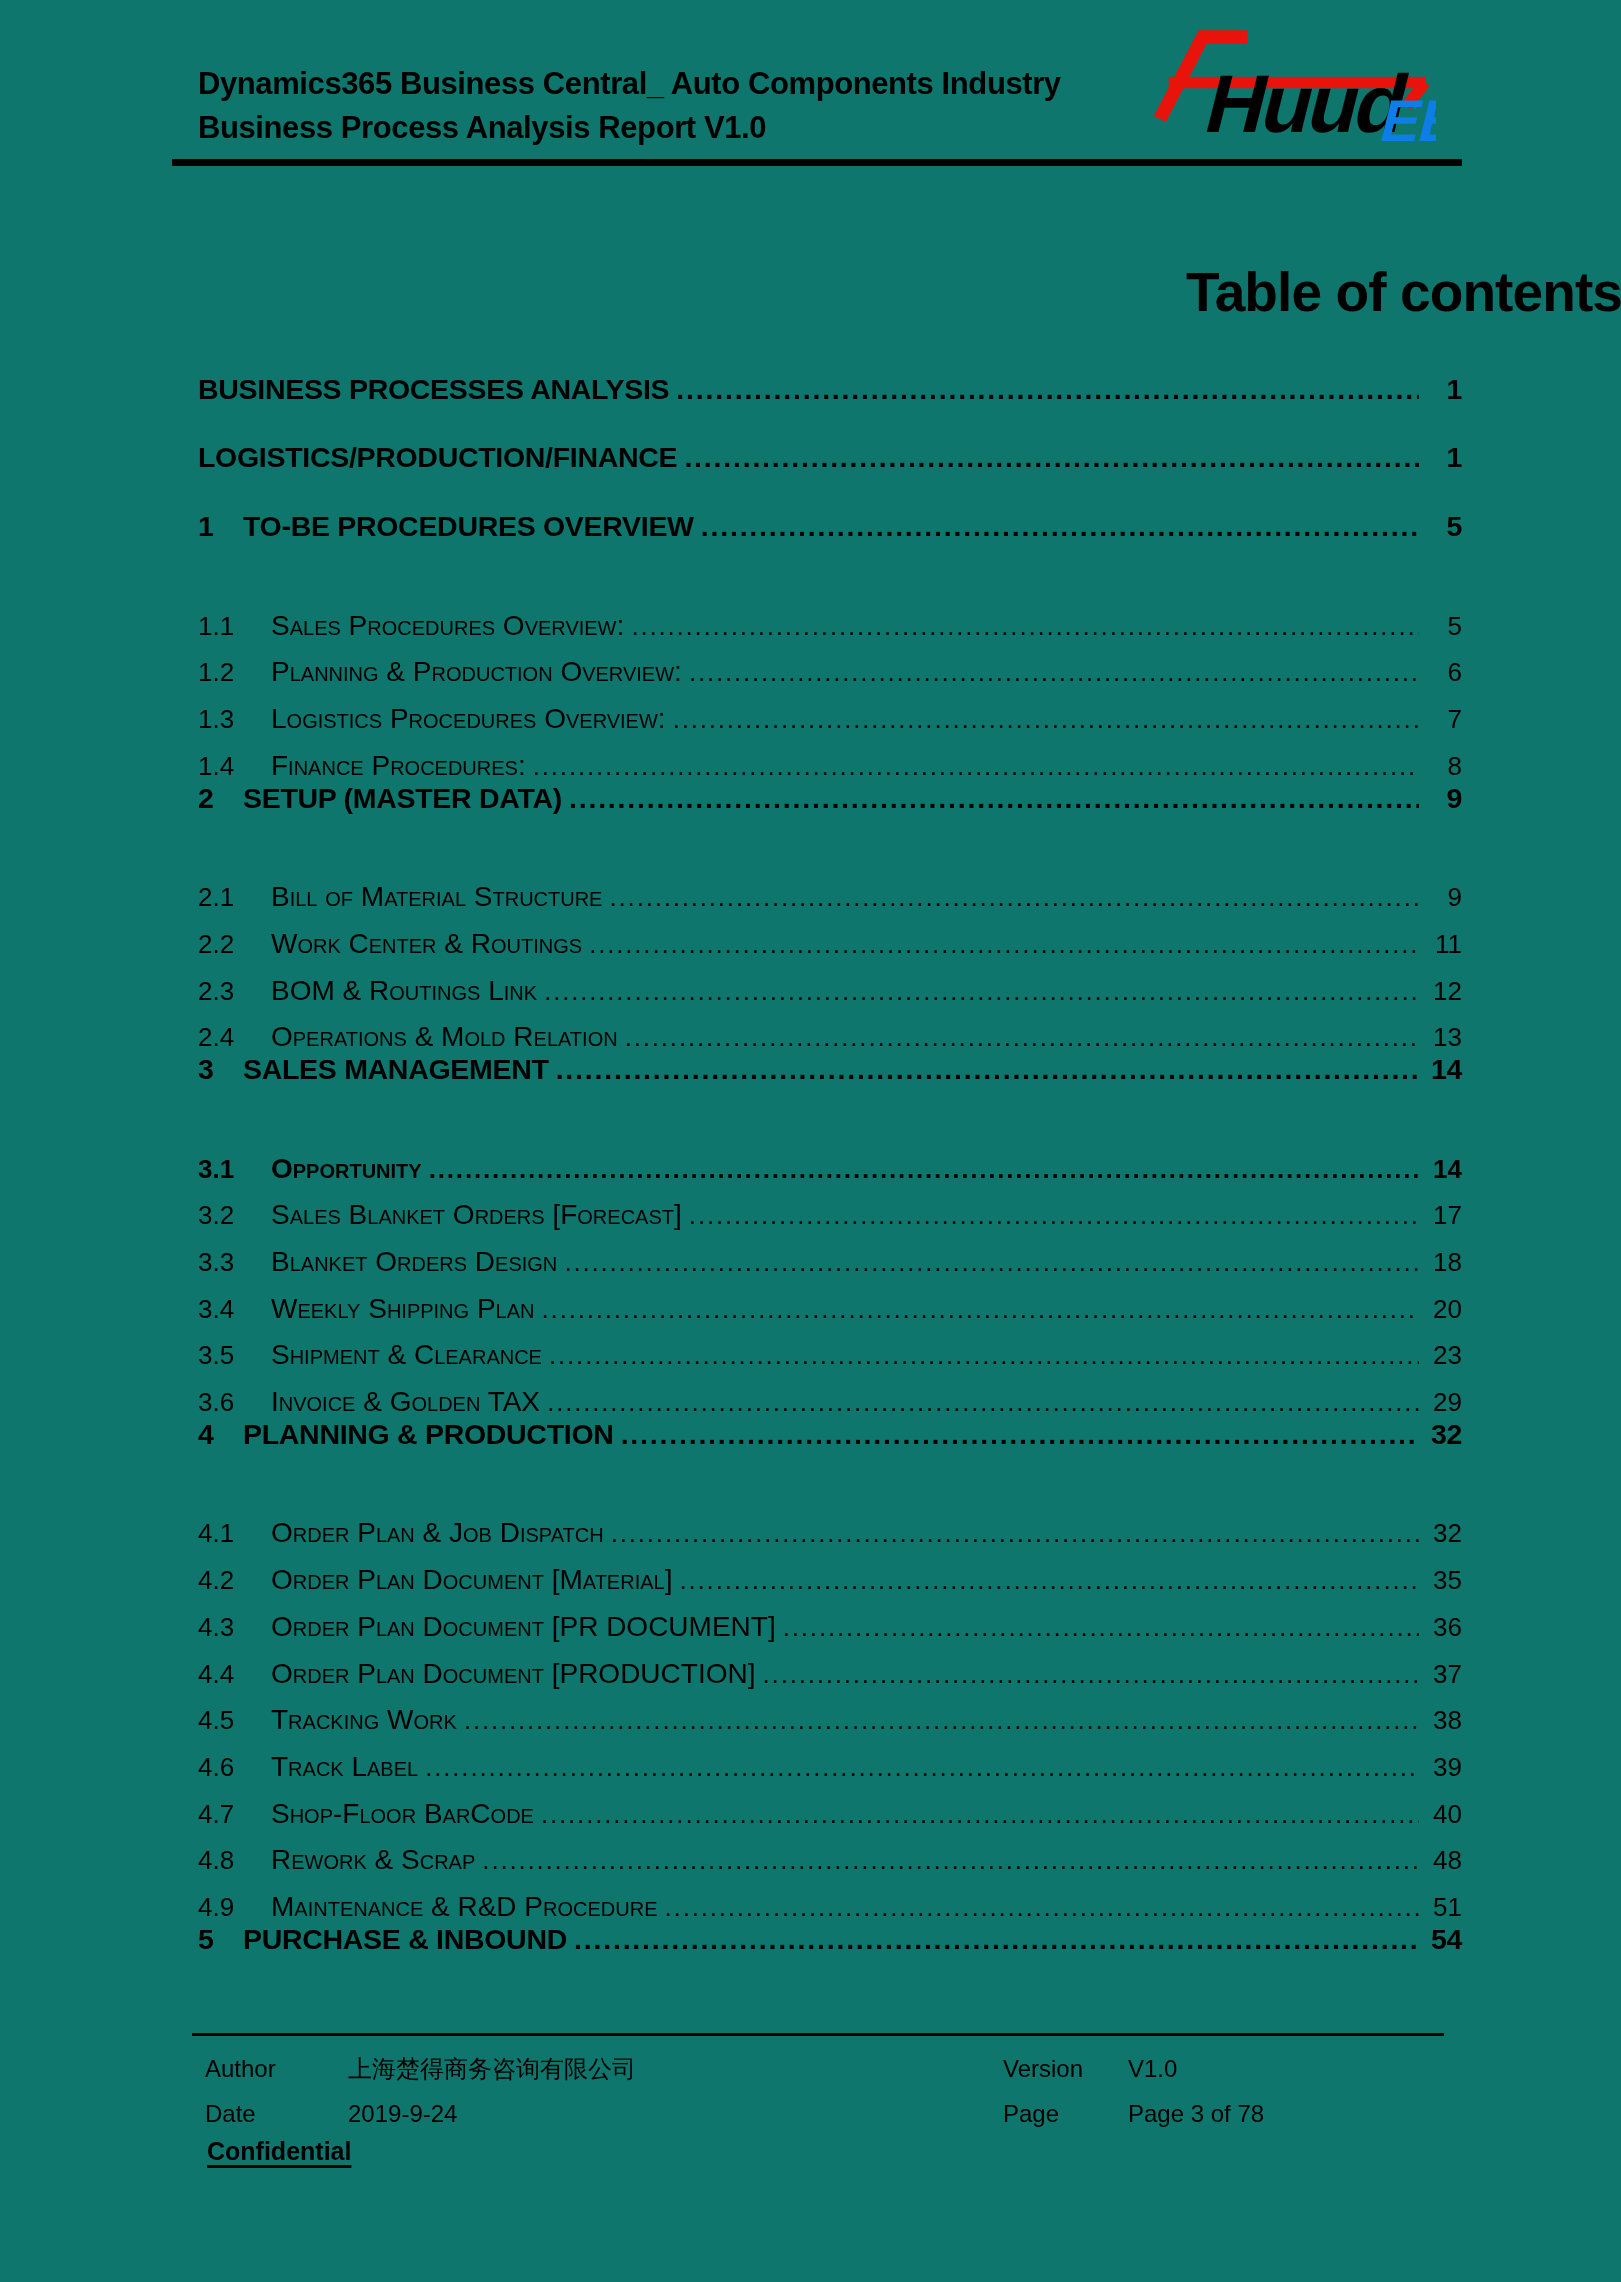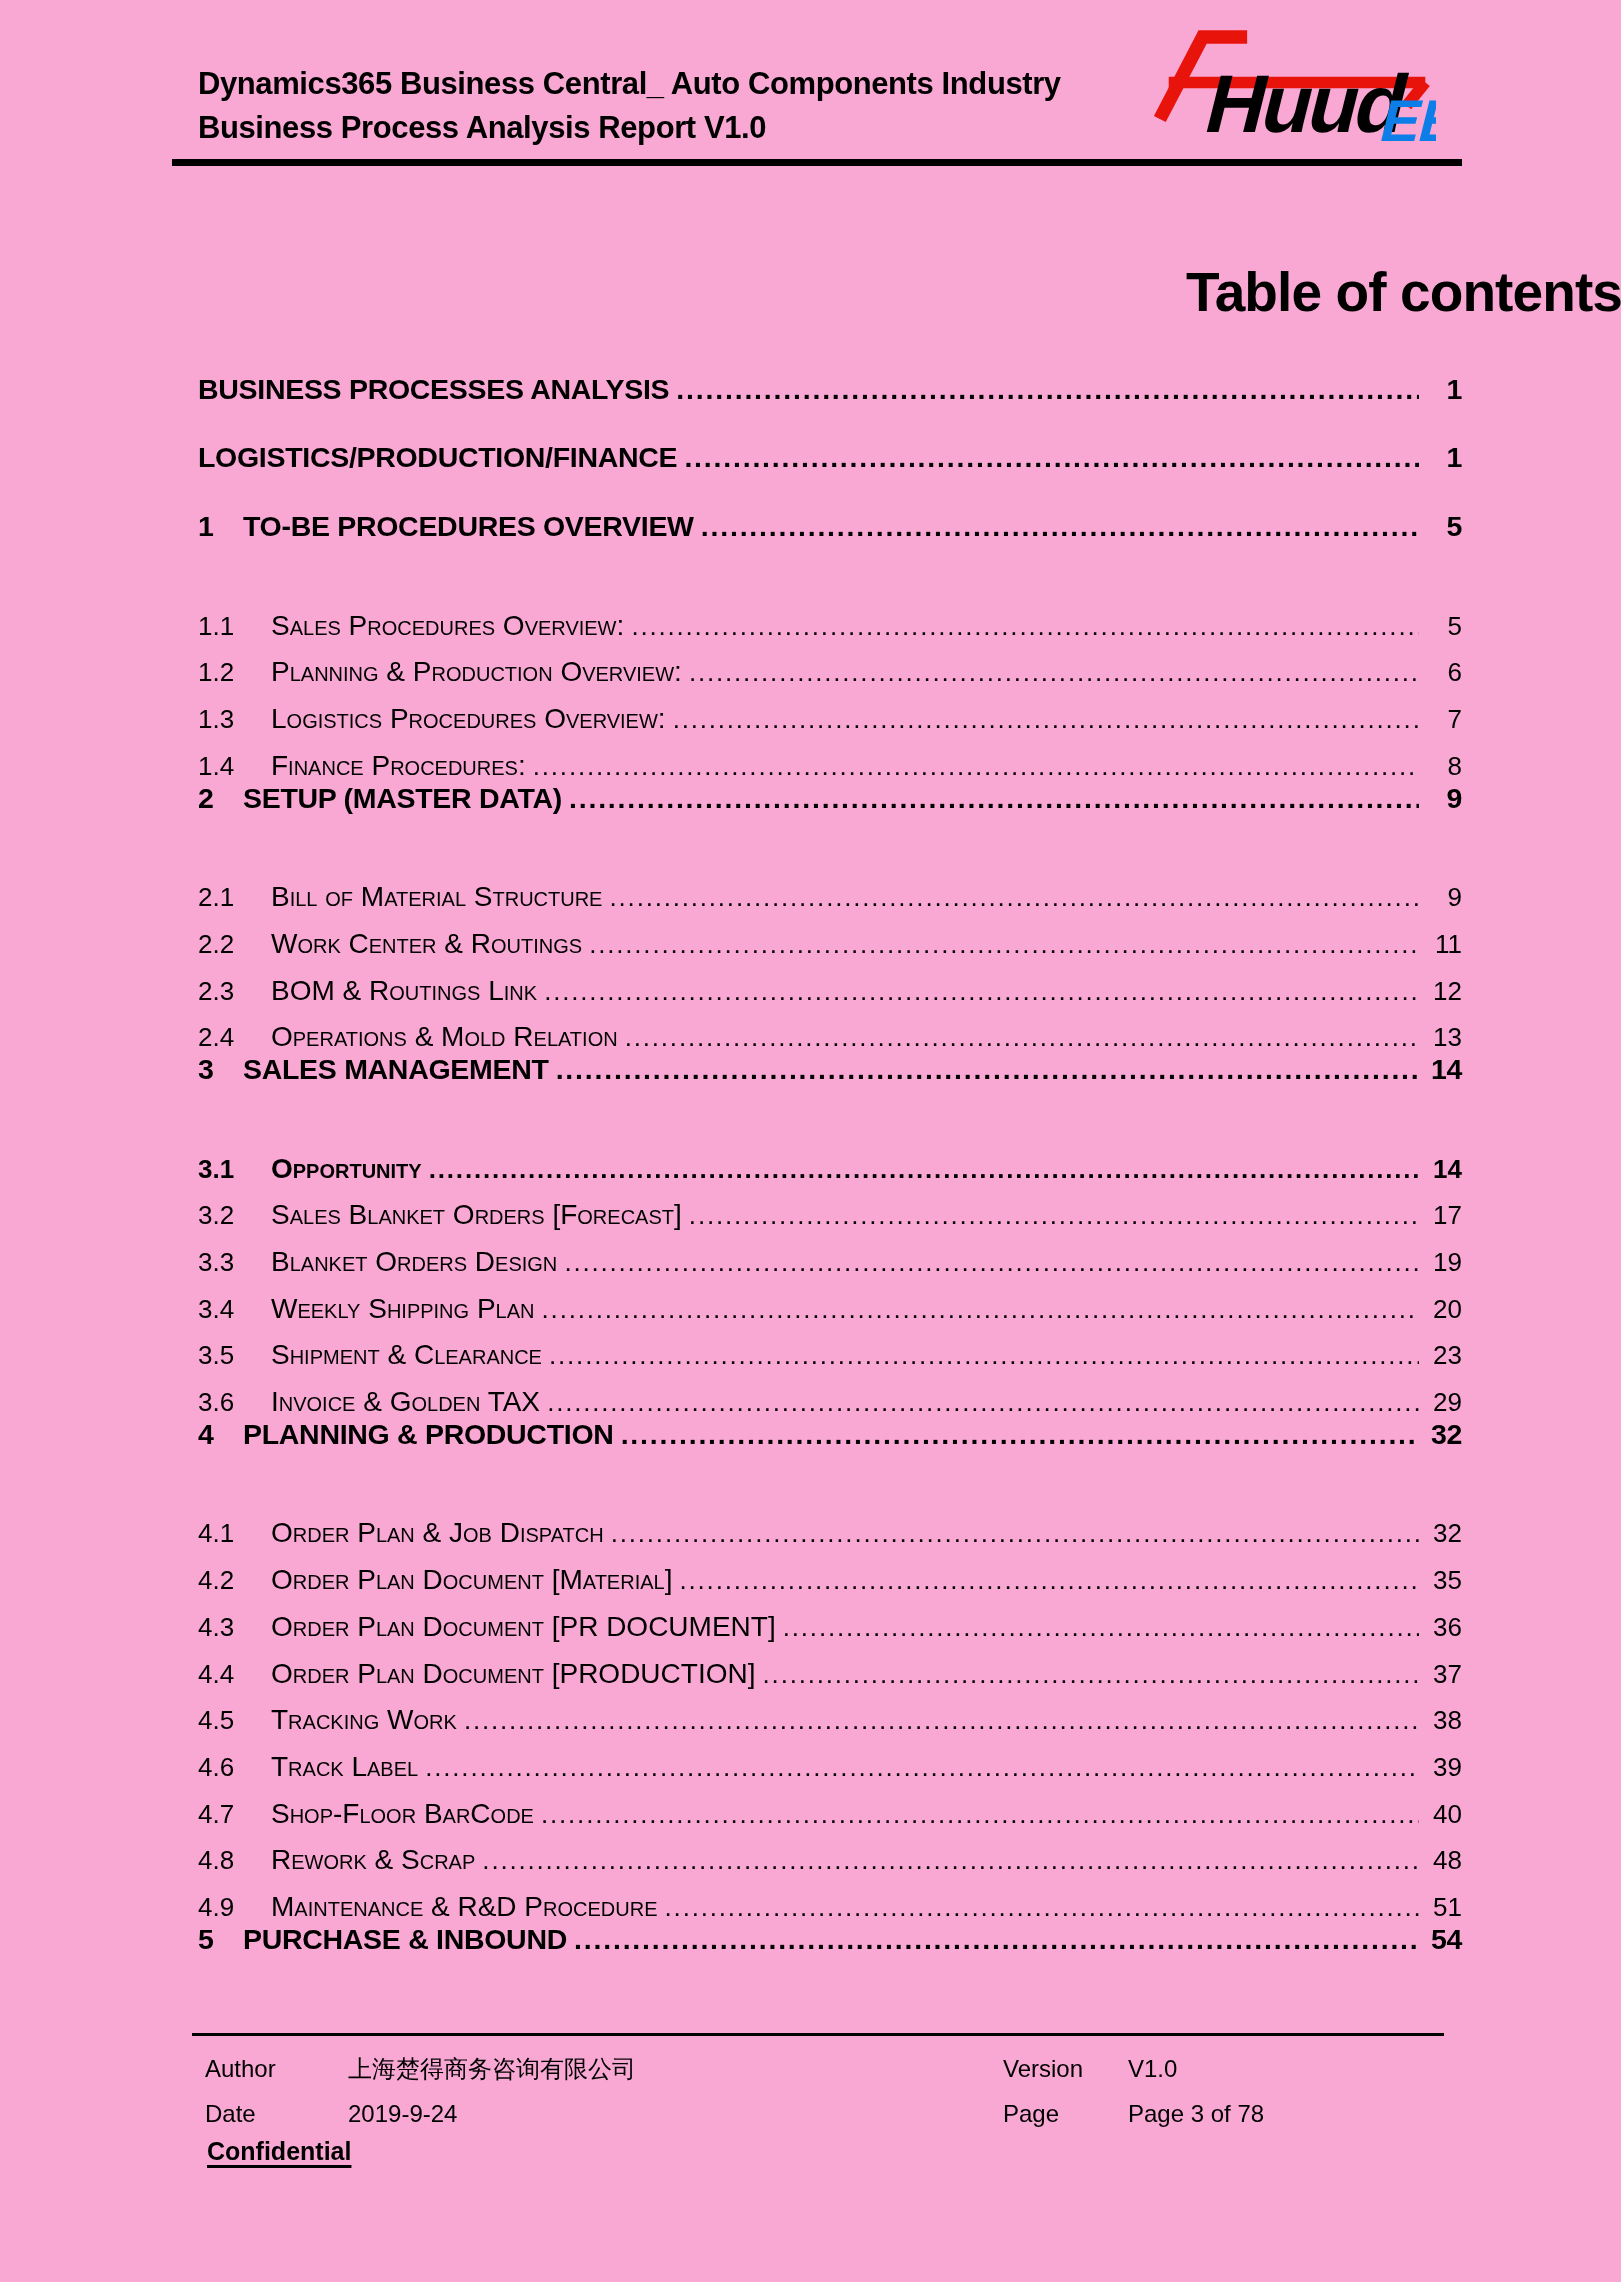--- a/index.html
+++ b/index.html
@@ -1,19 +1,19 @@
 <!DOCTYPE html>
 <html style="font-size:14.3px"><head>
 <meta charset="utf-8">
 <style>
   html,body{margin:0;padding:0;background:#ffffff;}
   .page{
     position:relative;
     width:1622px;height:2282px;
-    background:#f9a8d4;
+    background:#0f766e;
     color:#000;
     font-family:"Liberation Sans","DejaVu Sans",sans-serif;
     overflow:hidden;
   }
   
   .header-titles{
     position:absolute;left:198px;top:62px;
     font-size:31px;font-weight:700;line-height:44px;
     letter-spacing:-0.4px;white-space:nowrap;
   }
@@ -180,21 +180,21 @@
       <div class="toc-row l2">
         <span class="num">3.2</span>
         <span class="label">Sales Blanket Orders [Forecast]</span>
         <span class="leader"></span>
         <span class="pg">17</span>
       </div>
       <div class="toc-row l2">
         <span class="num">3.3</span>
         <span class="label">Blanket Orders Design</span>
         <span class="leader"></span>
-        <span class="pg">19</span>
+        <span class="pg">18</span>
       </div>
       <div class="toc-row l2">
         <span class="num">3.4</span>
         <span class="label">Weekly Shipping Plan</span>
         <span class="leader"></span>
         <span class="pg">20</span>
       </div>
       <div class="toc-row l2">
         <span class="num">3.5</span>
         <span class="label">Shipment &amp; Clearance</span>

